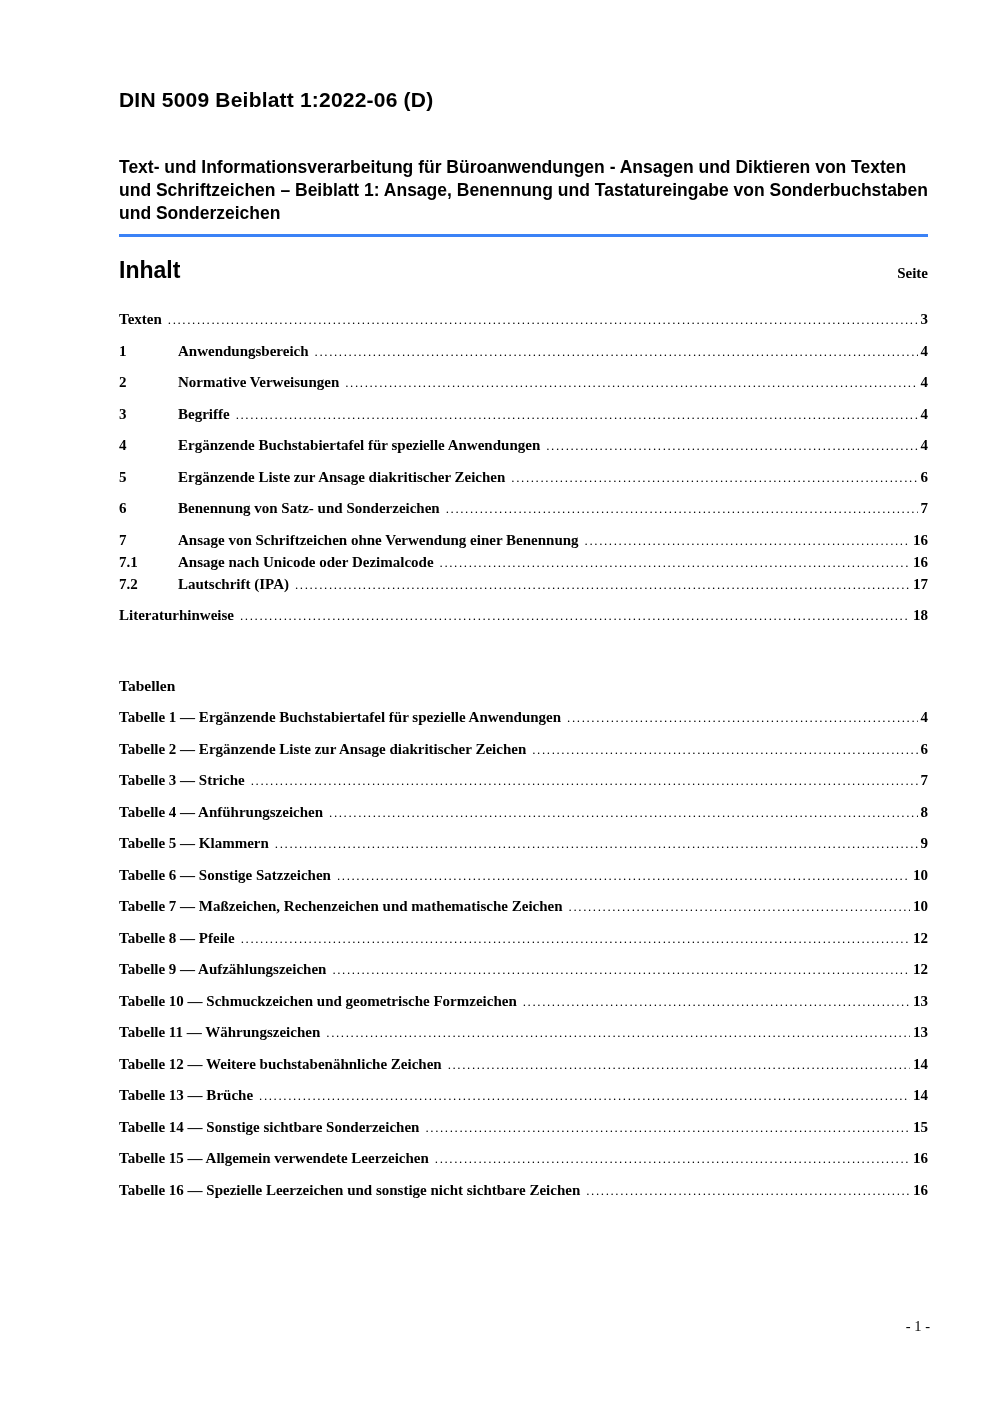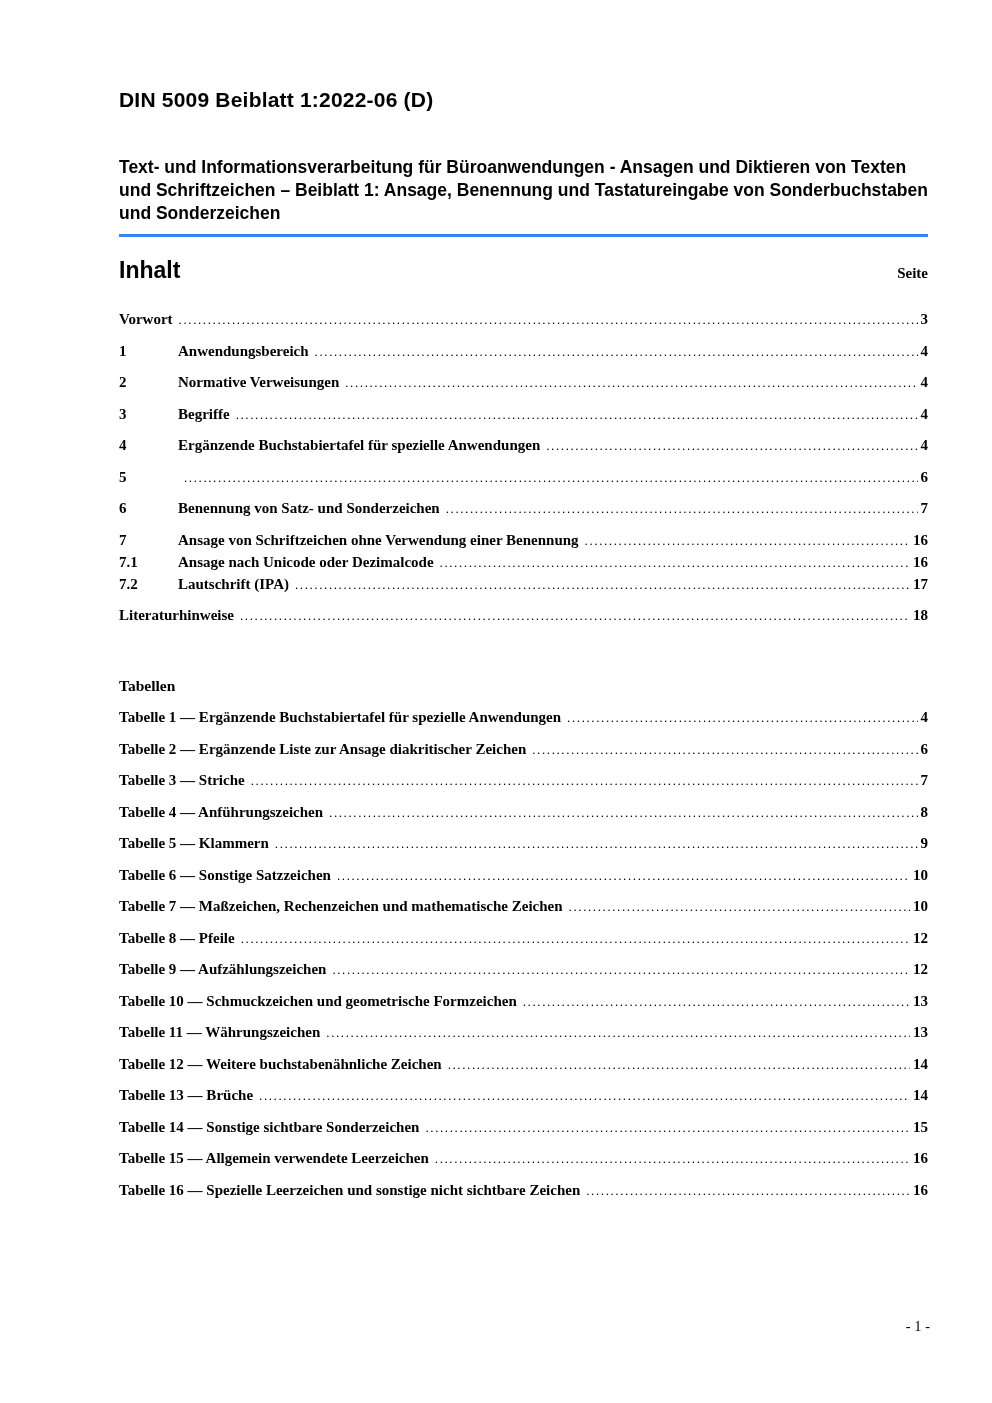--- a/index.html
+++ b/index.html
@@ -104,21 +104,21 @@
 
   <div class="doc-subtitle">Text- und Informationsverarbeitung für Büroanwendungen - Ansagen und Diktieren von Texten und Schriftzeichen – Beiblatt 1: Ansage, Benennung und Tastatureingabe von Sonderbuchstaben und Sonderzeichen</div>
 
   <div class="toc-header">
     <h2 class="toc-heading">Inhalt</h2>
     <span class="page-col-label">Seite</span>
   </div>
 
   <div class="toc-list" id="toc-sections">
       <div class="toc-row">
-        <span class="toc-label">Vorwort</span>
+        <span class="toc-label">Texten</span>
         <span class="leader"></span>
         <span class="toc-page">3</span>
       </div>
       <div class="toc-row">
         <span class="toc-num">1</span>
         <span class="toc-label">Anwendungsbereich</span>
         <span class="leader"></span>
         <span class="toc-page">4</span>
       </div>
       <div class="toc-row">
@@ -134,20 +134,21 @@
         <span class="toc-page">4</span>
       </div>
       <div class="toc-row">
         <span class="toc-num">4</span>
         <span class="toc-label">Ergänzende Buchstabiertafel für spezielle Anwendungen</span>
         <span class="leader"></span>
         <span class="toc-page">4</span>
       </div>
       <div class="toc-row">
         <span class="toc-num">5</span>
+        <span class="toc-label">Ergänzende Liste zur Ansage diakritischer Zeichen</span>
         <span class="leader"></span>
         <span class="toc-page">6</span>
       </div>
       <div class="toc-row">
         <span class="toc-num">6</span>
         <span class="toc-label">Benennung von Satz- und Sonderzeichen</span>
         <span class="leader"></span>
         <span class="toc-page">7</span>
       </div>
       <div class="toc-row">

